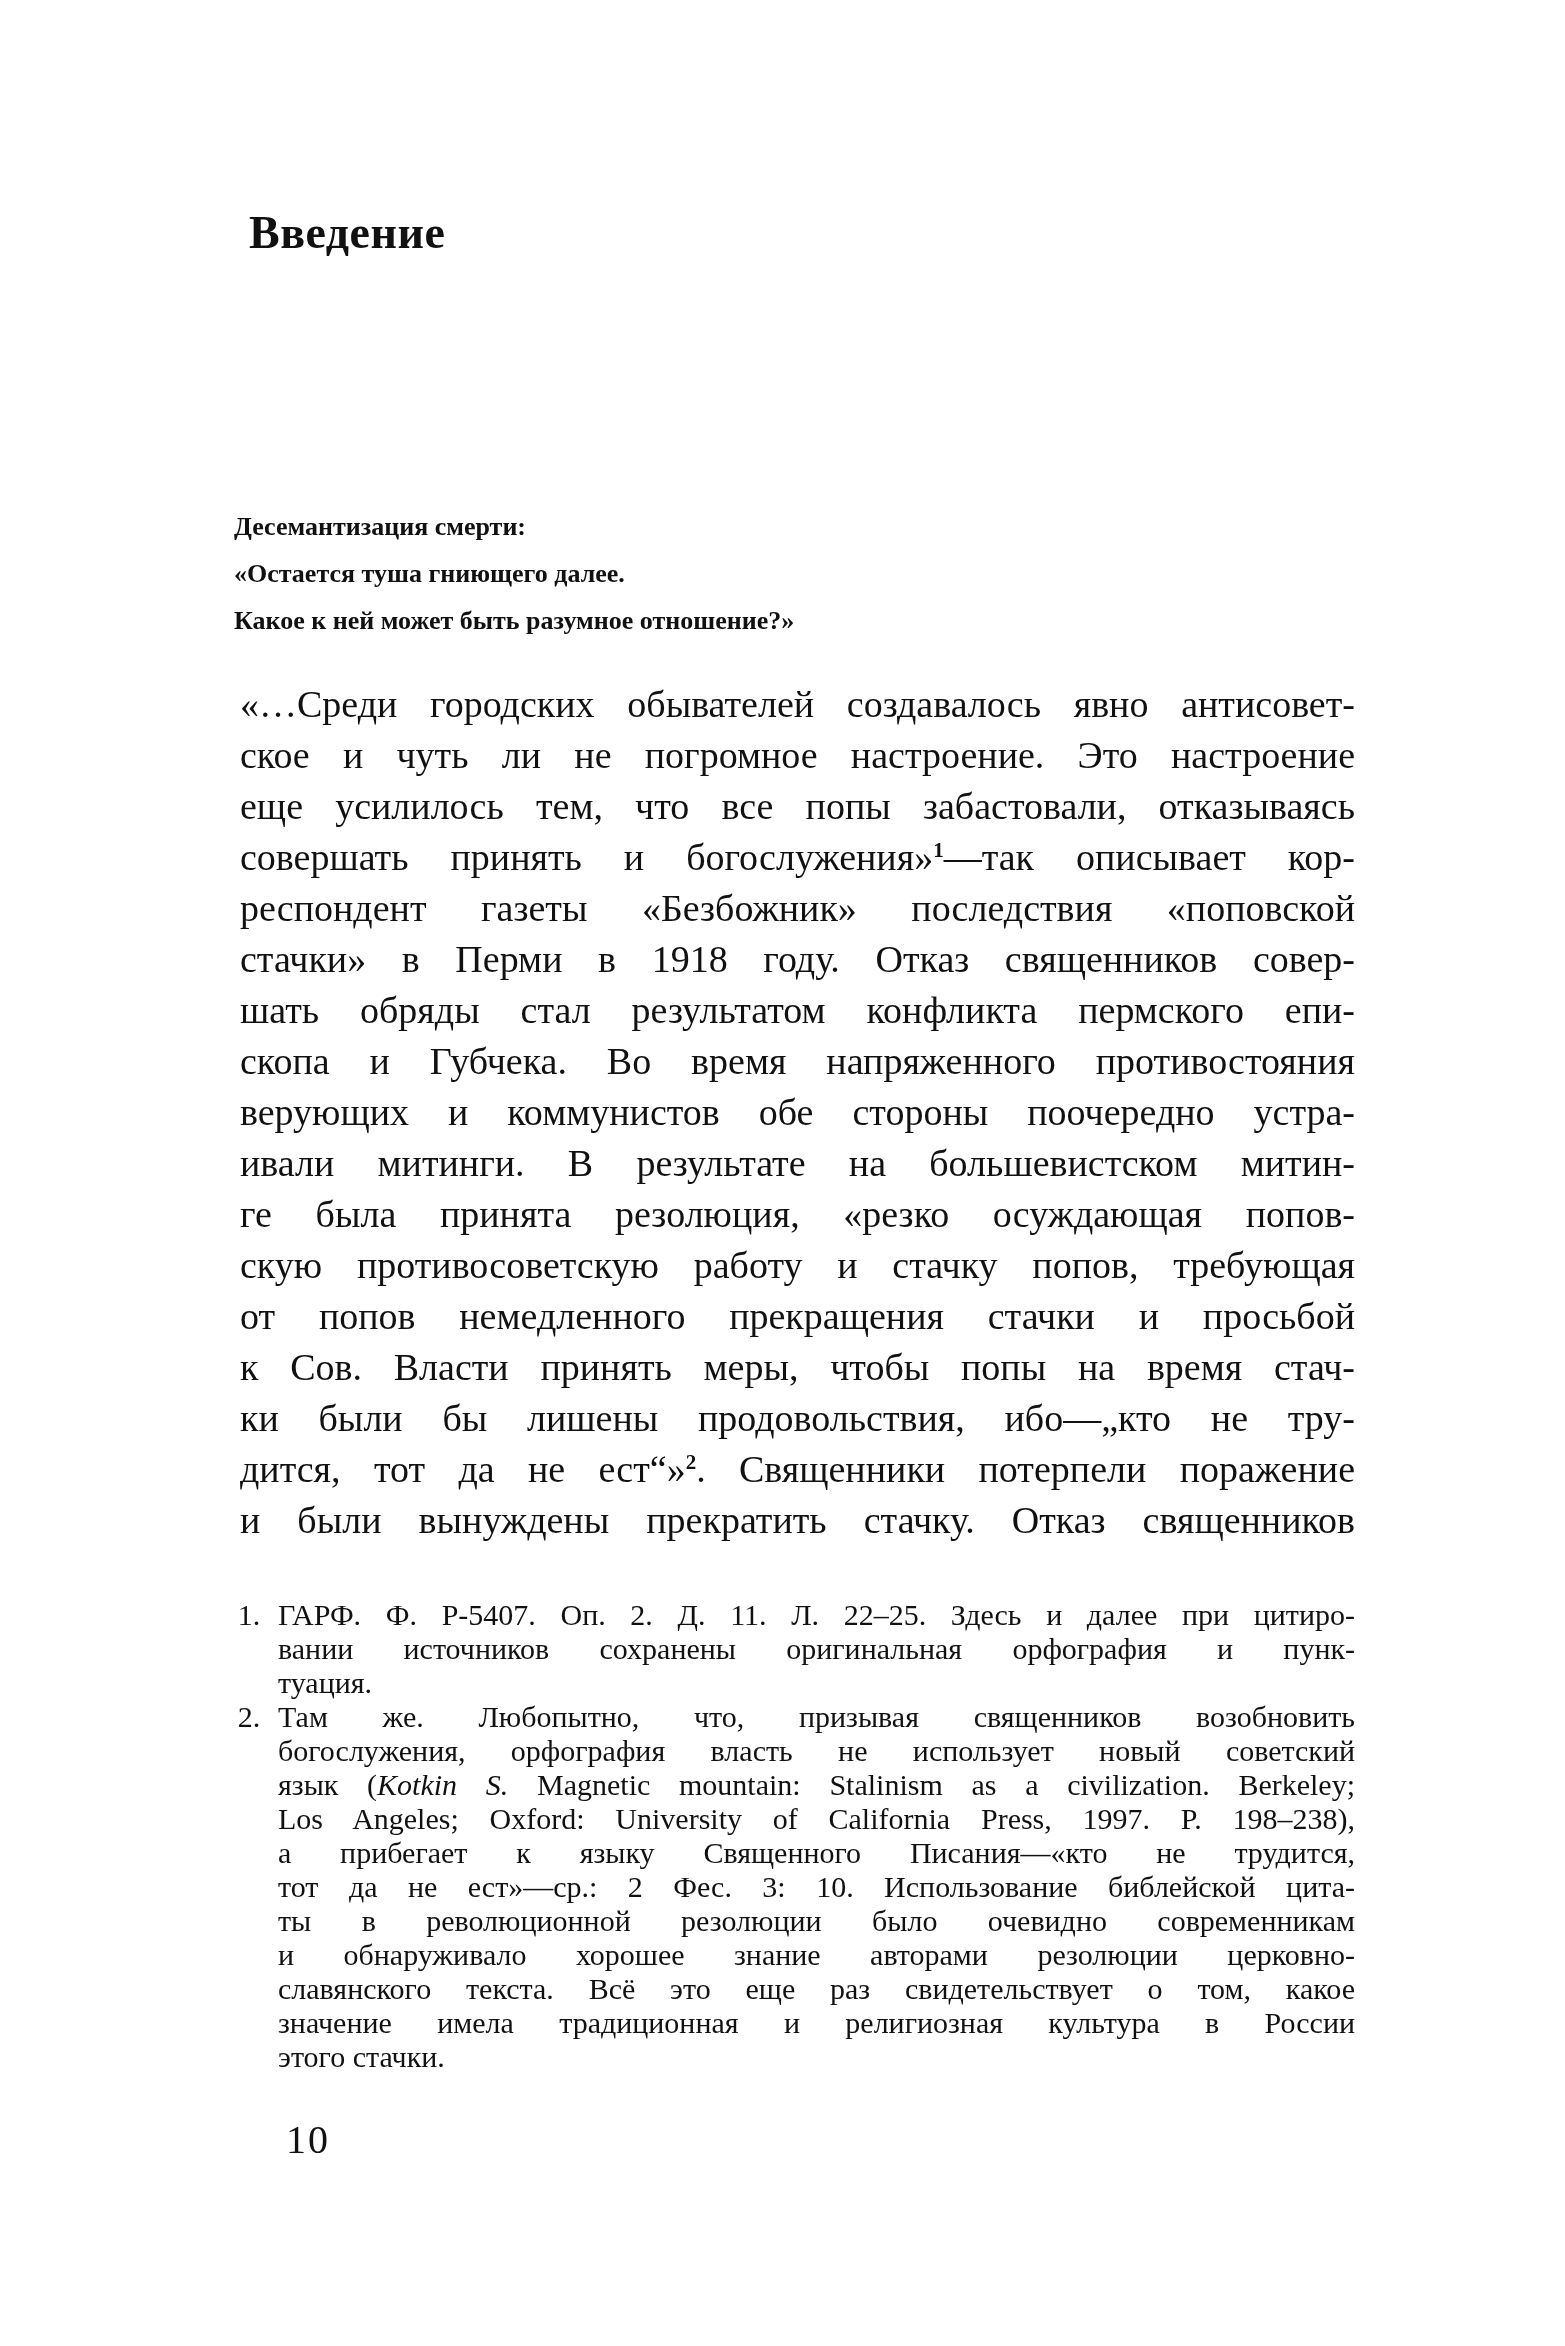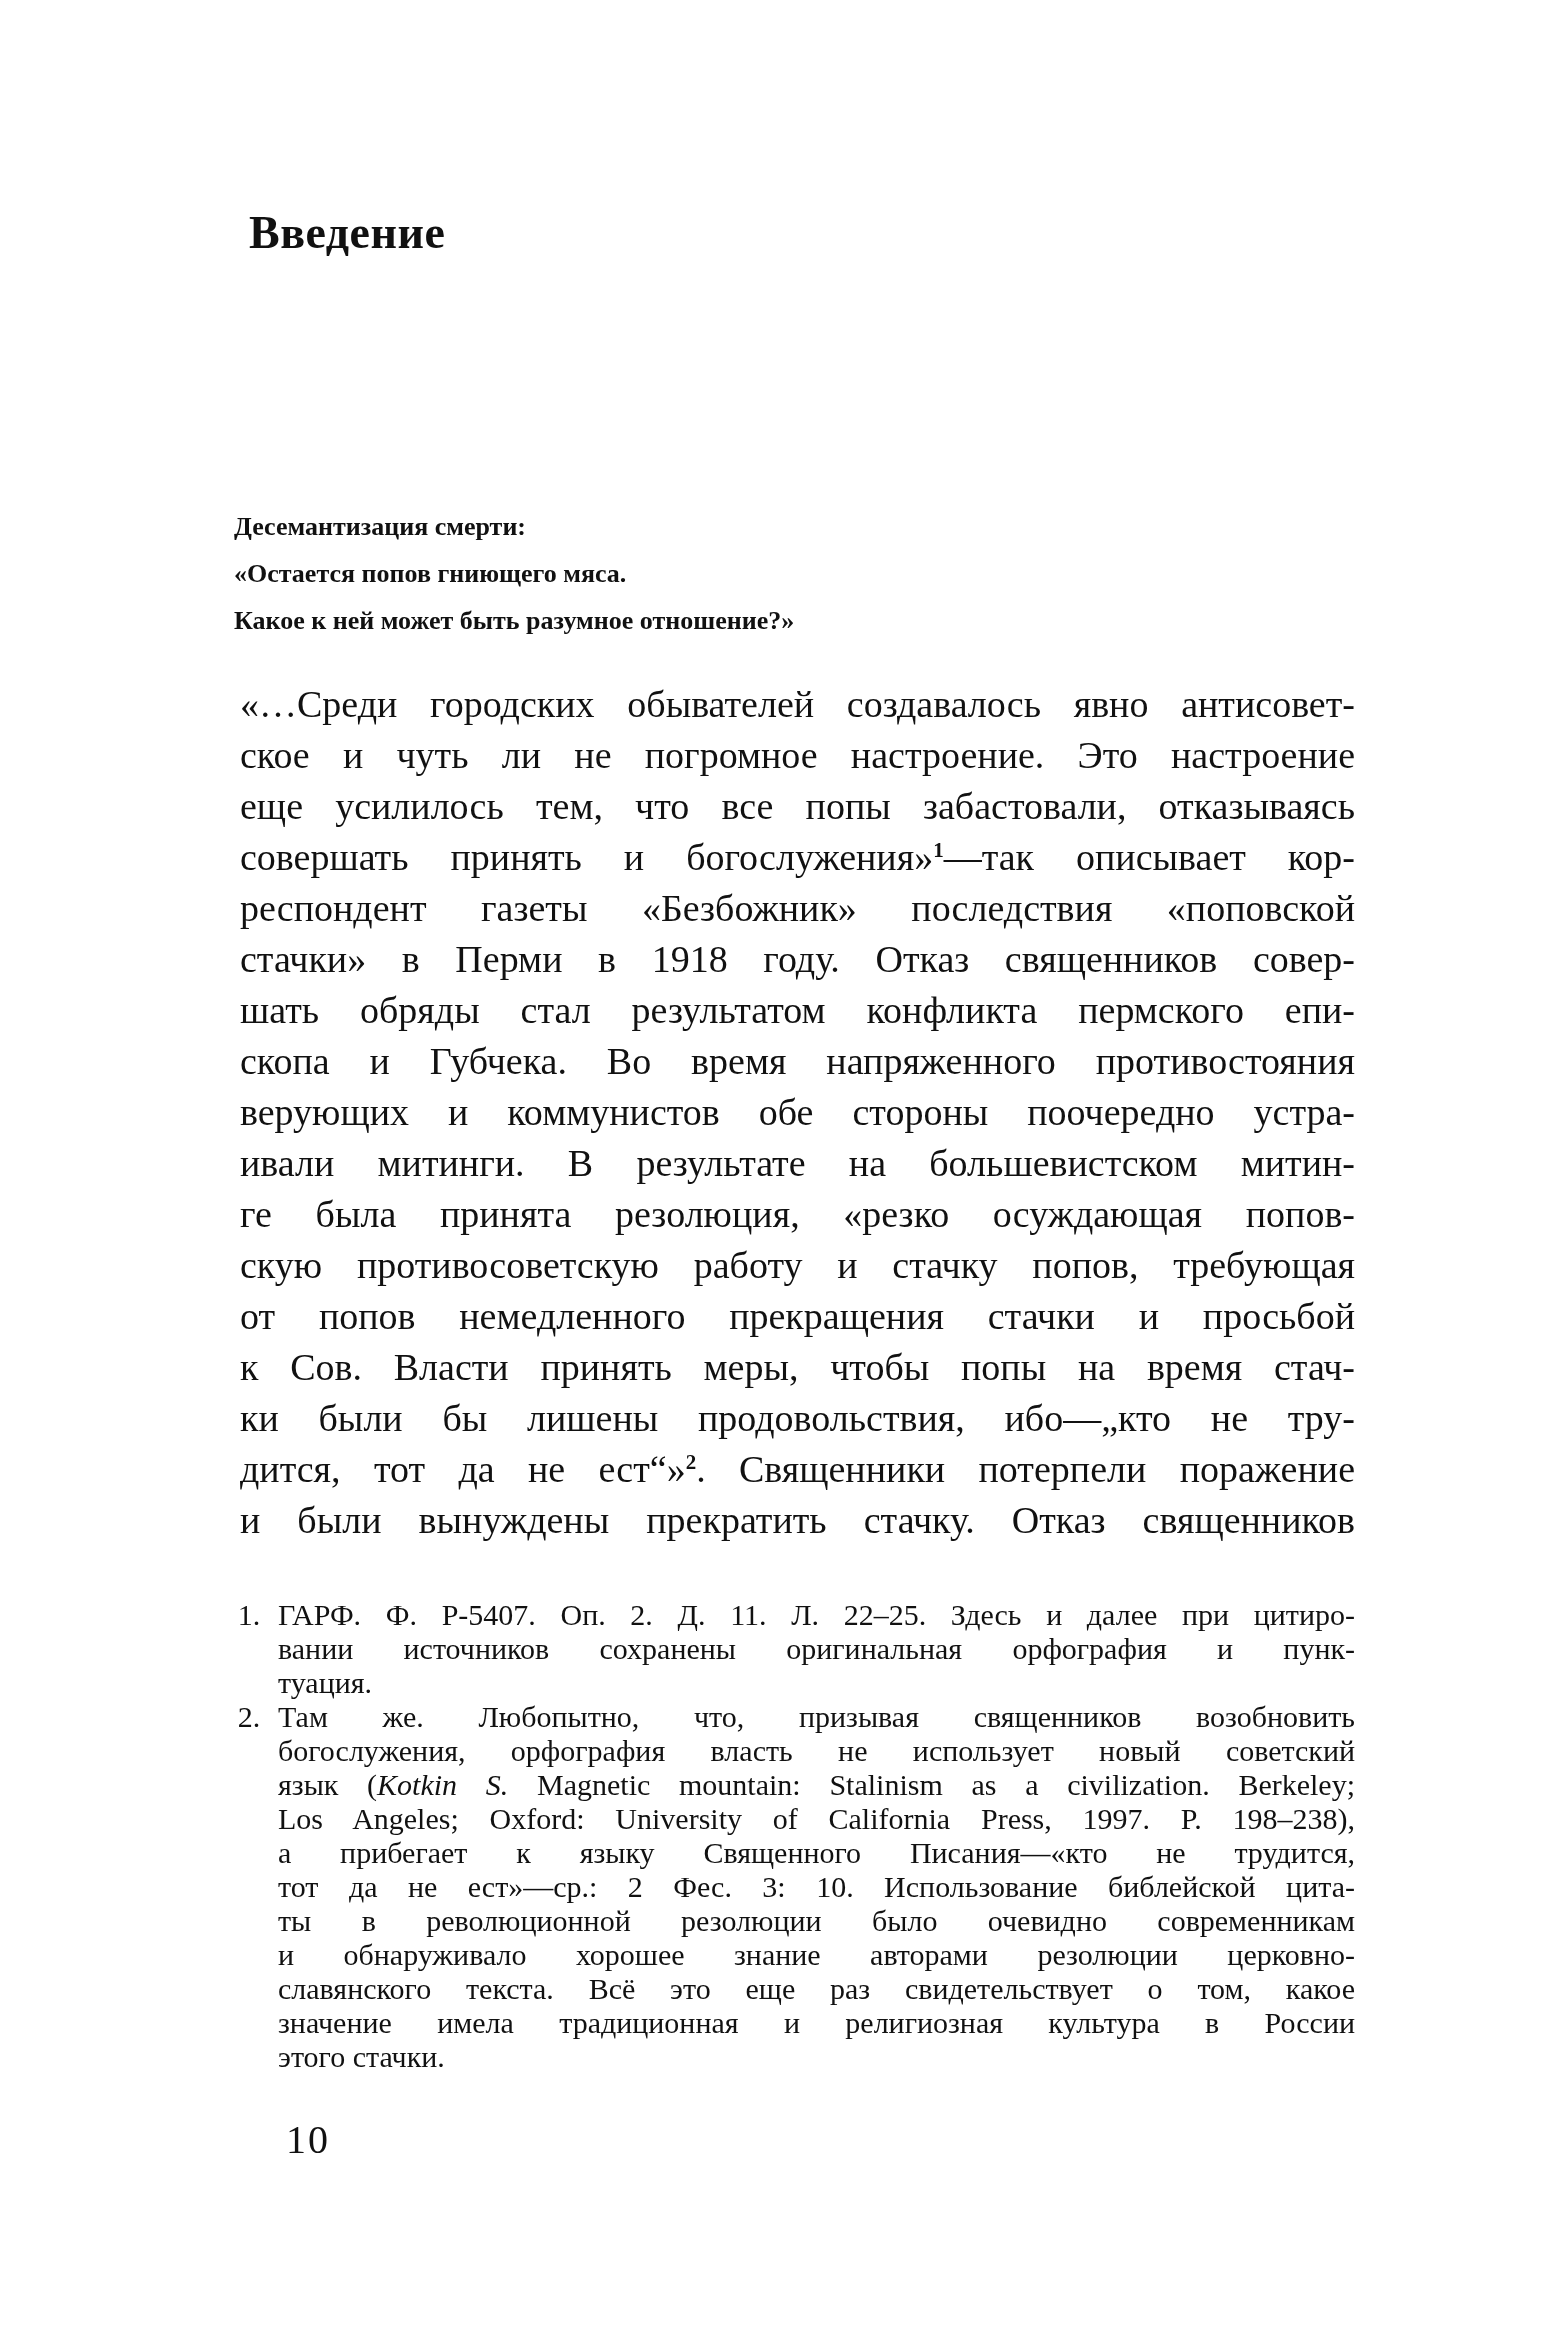--- a/index.html
+++ b/index.html
@@ -99,21 +99,21 @@
     }
     em { font-style: italic; }
   </style>
 </head>
 <body>
 
 <h1 class="page-title">Введение</h1>
 
 <h2 class="section-heading">
   <span class="hl">Десемантизация смерти:</span>
-  <span class="hl">«Остается попов гниющего мяса.</span>
+  <span class="hl">«Остается туша гниющего далее.</span>
   <span class="hl">Какое к ней может быть разумное отношение?»</span>
 </h2>
 
 <div class="body-text">
   <span class="line">«…Среди городских обывателей создавалось явно антисовет-</span>
   <span class="line">ское и чуть ли не погромное настроение. Это настроение</span>
   <span class="line">еще усилилось тем, что все попы забастовали, отказываясь</span>
   <span class="line"><span>совершать принять и богослужения»</span><sup class="fnref">1</sup><span>—так описывает кор-</span></span>
   <span class="line">респондент газеты «Безбожник» последствия «поповской</span>
   <span class="line">стачки» в Перми в 1918 году. Отказ священников совер-</span>

